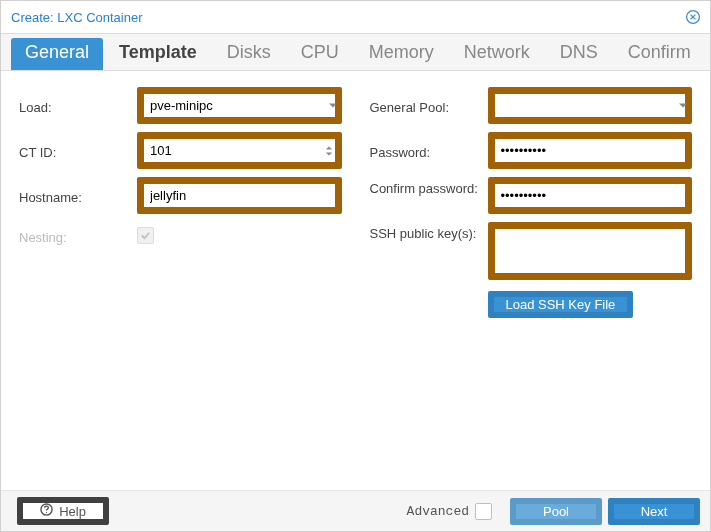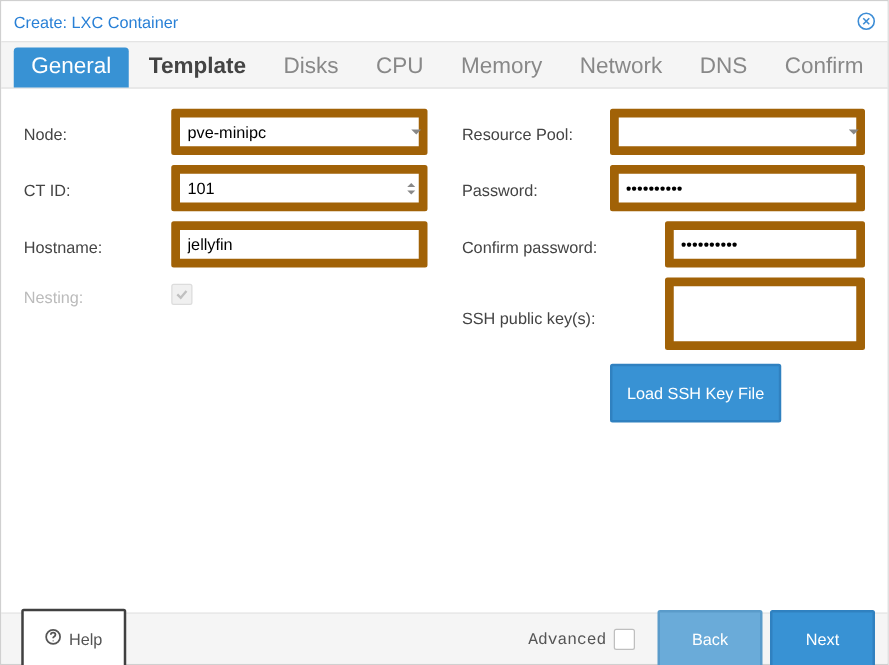--- a/index.html
+++ b/index.html
@@ -82,21 +82,21 @@
     flex: 1;
     display: flex;
     flex-direction: column;
   }
   .field-row {
     display: flex;
     align-items: center;
     margin-bottom: 8px;
     min-height: 26px;
   }
-  .field-row.top { align-items: center; gap: 44px; }
+  .field-row.top { align-items: flex-start; }
   .field-label {
     width: 118px;
     font-size: 13px;
     color: #444;
     padding-top: 4px;
     box-sizing: border-box;
   }
   .field-label.disabled { color: #bbb; }
   .field-input {
     flex: 1;
@@ -149,22 +149,22 @@
     display: inline-flex;
     align-items: center;
     justify-content: center;
   }
   .checkbox.disabled { background: #f0f0f0; border-color: #dcdcdc; }
   .checkbox svg { width: 11px; height: 11px; stroke: #c0c0c0; fill: none; stroke-width: 2; }
   .btn {
     display: inline-flex;
     align-items: center;
     justify-content: center;
-    padding: 14px 12px;
-    border: 2px solid #404040;
+    padding: 0 12px;
+    border: 6px solid #404040;
     background: #fff;
     border-radius: 2px;
     font-size: 13px;
     cursor: pointer;
     color: #555;
     gap: 6px;
   }
   .btn.primary {
     background: #3892d4;
     border-color: #3081c0;
@@ -218,21 +218,21 @@
     <div class="tab">Memory</div>
     <div class="tab">Network</div>
     <div class="tab">DNS</div>
     <div class="tab">Confirm</div>
   </div>
 
   <div class="content">
     <div class="col">
 
       <div class="field-row">
-        <div class="field-label">Node:</div>
+        <div class="field-label">Load:</div>
         <div class="field-input combo">
           <input type="text" value="pve-minipc" style="">
           <span class="combo-trigger">
             <svg viewBox="0 0 10 10">
                 <path d="M1 3 L5 7 L9 3 Z"></path>
               </svg>
           </span>
         </div>
       </div>
 
@@ -268,21 +268,21 @@
               </svg>
           </span>
         </div>
       </div>
 
     </div>
 
     <div class="col">
 
       <div class="field-row">
-        <div class="field-label">Resource Pool:</div>
+        <div class="field-label">General Pool:</div>
         <div class="field-input combo">
           <input type="text" value="" style="">
           <span class="combo-trigger">
             <svg viewBox="0 0 10 10">
                 <path d="M1 3 L5 7 L9 3 Z"></path>
               </svg>
           </span>
         </div>
       </div>
 
@@ -321,17 +321,17 @@
             <circle cx="7" cy="7" r="6"></circle>
             <path d="M5 5.2c0-1 .9-1.8 2-1.8s2 .8 2 1.8c0 .9-.7 1.3-1.3 1.7-.5.3-.7.6-.7 1.2"></path>
             <circle cx="7" cy="10.4" r="0.6" fill="#555" stroke="none"></circle>
           </svg>
       </span>
       <span>Help</span>
     </span>
     <span class="spacer"></span>
     <span class="adv-label">Advanced</span>
     <span class="checkbox"></span>
-    <span class="btn primary fade">Back</span>
+    <span class="btn primary fade">Pool</span>
     <span class="btn primary">Next</span>
   </div>
 
 </div>
 
 </body></html>

